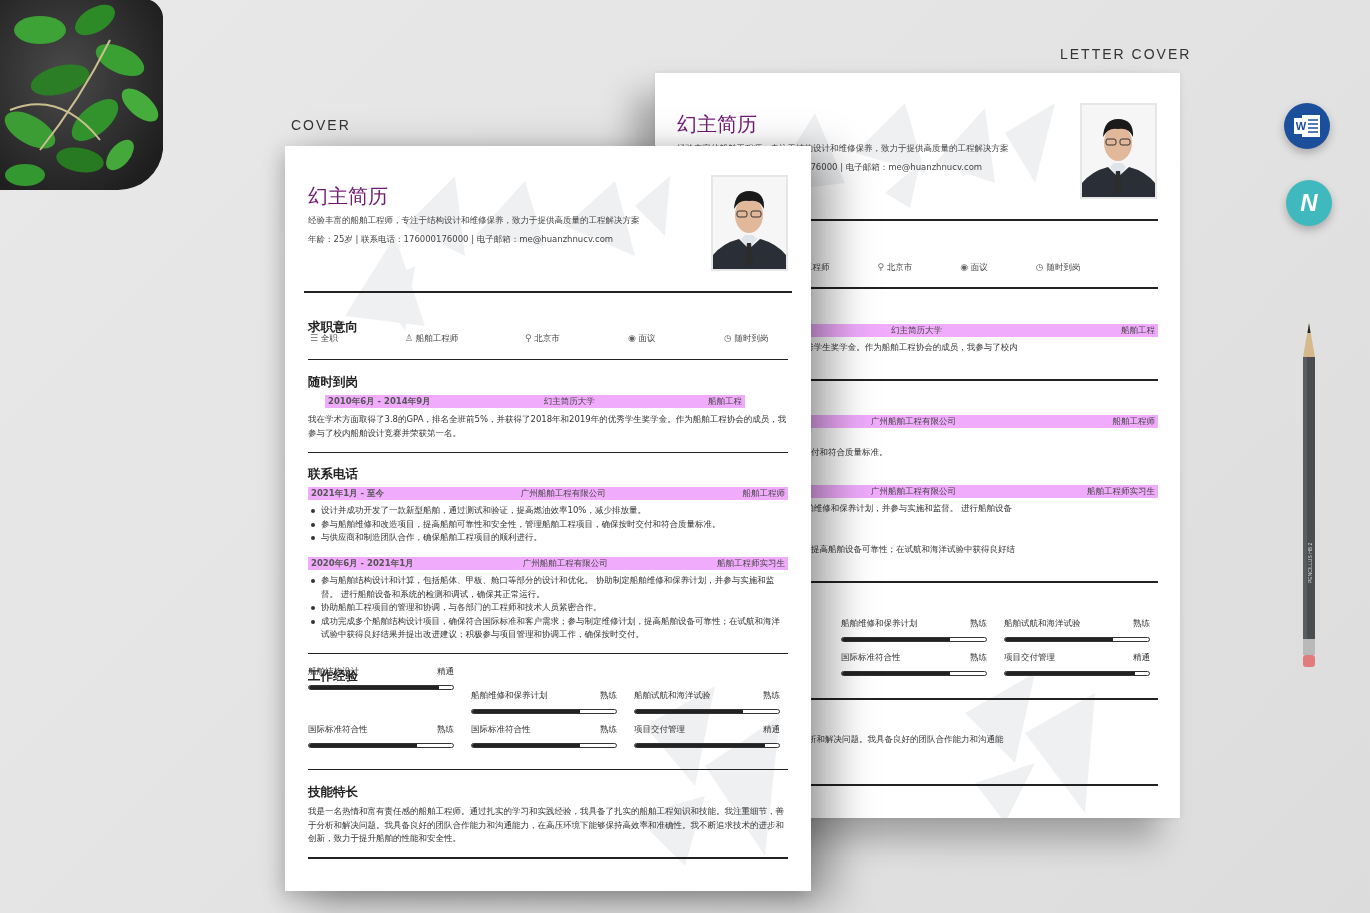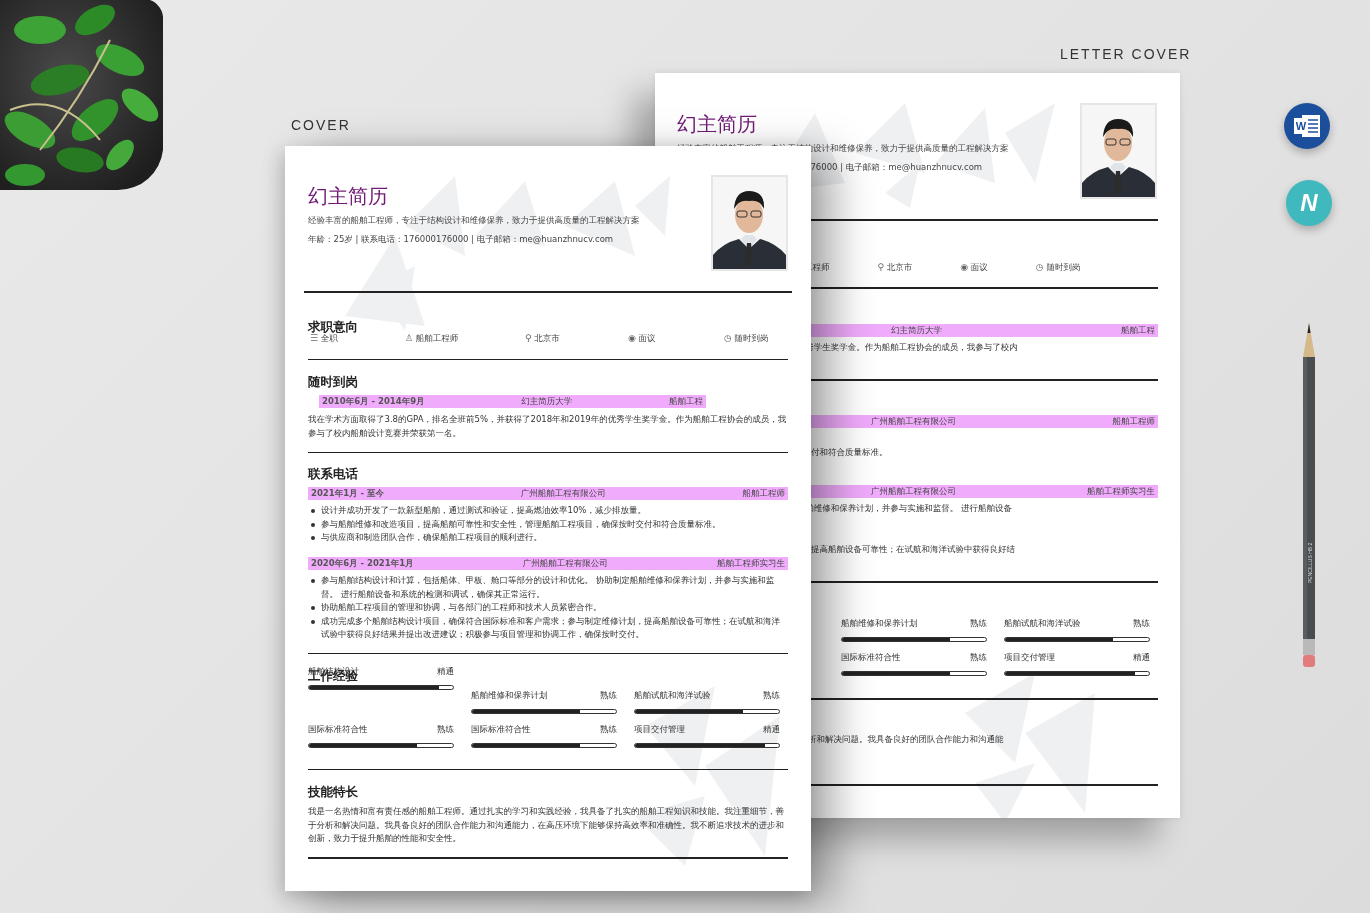--- a/index.html
+++ b/index.html
@@ -221,21 +221,21 @@
   <div class="intent" style="left:25px;top:187px;gap:0">
     <span style="width:95px"><span class="ic">☰</span> <span>全职</span></span>
     <span style="width:120px"><span class="ic">♙</span> <span>船舶工程师</span></span>
     <span style="width:103px"><span class="ic">⚲</span> <span>北京市</span></span>
     <span style="width:96px"><span class="ic">◉</span> <span>面议</span></span>
     <span><span class="ic">◷</span> <span>随时到岗</span></span>
   </div>
   <div class="rule" style="left:23px;width:480px;top:213px;height:1px"></div>
 
   <div class="sec-title" style="left:23px;top:228px">随时到岗</div>
-  <div class="bar-row" style="left:34px;width:387px;top:249px">
+  <div class="bar-row" style="left:40px;width:420px;top:249px">
     <span class="d">2010年6月 - 2014年9月</span>
     <span>幻主简历大学</span>
     <span>船舶工程</span>
   </div>
   <div class="para" style="left:23px;width:480px;top:267px">我在学术方面取得了3.8的GPA，排名全班前5%，并获得了2018年和2019年的优秀学生奖学金。作为船舶工程协会的成员，我参与了校内船舶设计竞赛并荣获第一名。</div>
   <div class="rule" style="left:23px;width:480px;top:306px;height:1px"></div>
 
   <div class="sec-title" style="left:23px;top:320px">联系电话</div>
   <div class="bar-row" style="left:23px;width:480px;top:341px">
     <span class="d">2021年1月 - 至今</span>

